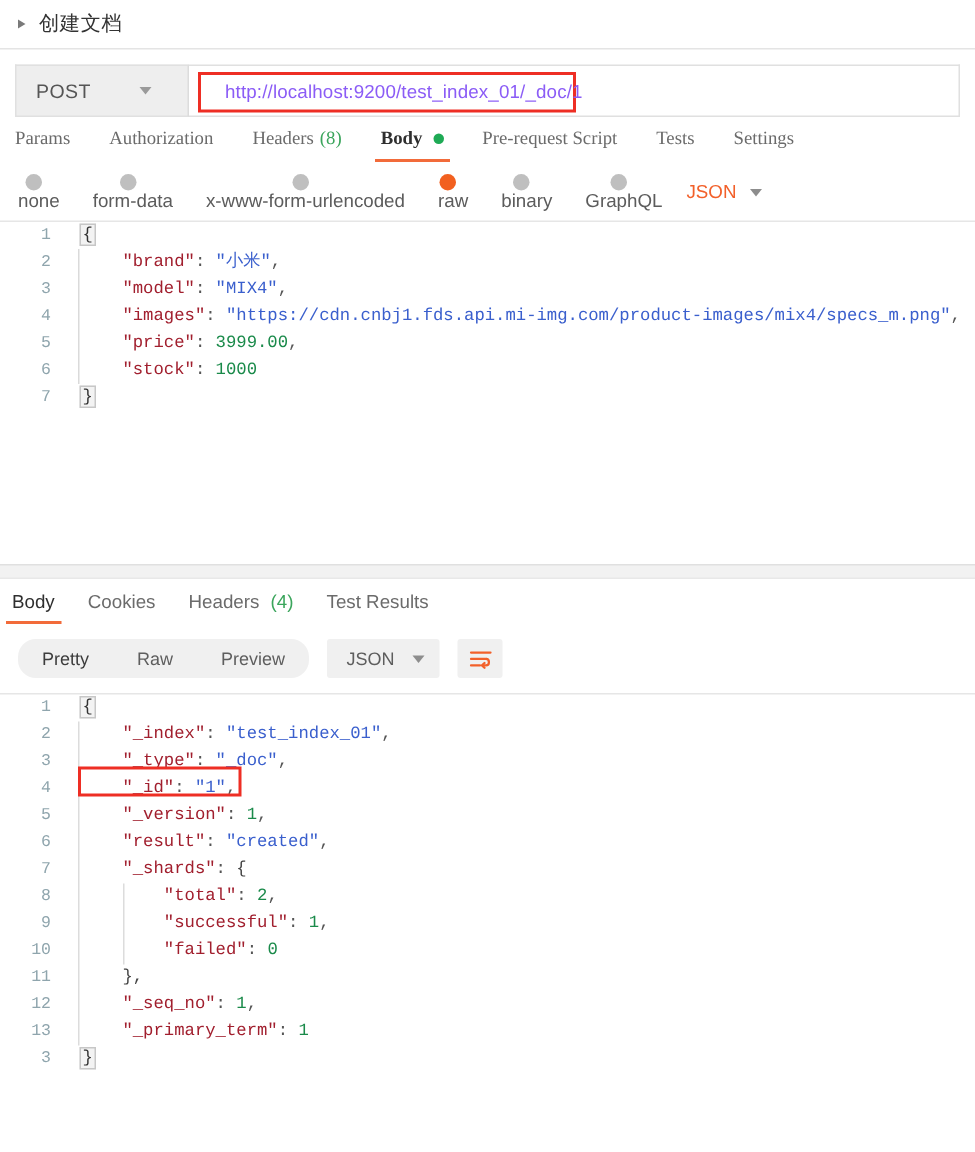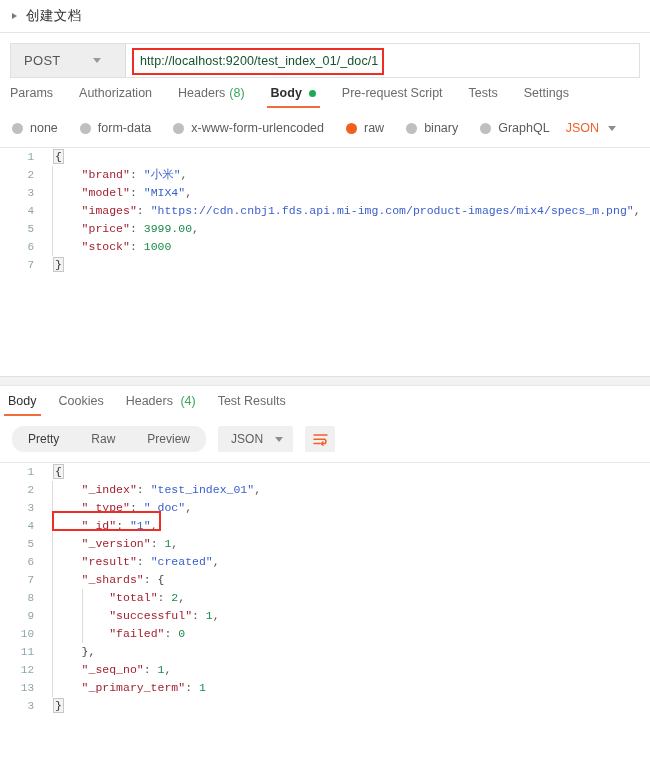--- a/index.html
+++ b/index.html
@@ -89,35 +89,36 @@
     position: absolute;
     left: 6px;
     top: 4px;
     width: 252px;
     height: 27px;
     border: 2.5px solid #ee2e24;
     box-sizing: border-box;
     pointer-events: none;
   }
   .url-text {
-    padding-left: 14px;
+    padding-left: 24px;
     font-size: 12.5px;
-    color: #14532d;
+    color: #8b5cf6;
     letter-spacing: .1px;
     position: relative;
     z-index: 2;
   }
 
   
   .req-tabs {
     display: flex;
     align-items: flex-end;
     padding: 12px 0 0 10px;
     height: 30px;
     box-sizing: border-box;
+    font-family: Liberation Serif, serif;
   }
   .req-tab {
     position: relative;
     padding: 0 0 8px 0;
     margin-right: 26px;
     font-size: 12.5px;
     color: #6b6b6b;
     cursor: pointer;
     white-space: nowrap;
     display: flex;
@@ -155,20 +156,21 @@
     padding: 10px 0 9px 12px;
     height: 20px;
     box-sizing: content-box;
   }
   .bt-item {
     display: flex;
     align-items: center;
     margin-right: 22px;
     cursor: pointer;
     white-space: nowrap;
+    flex-direction: column;
   }
   .radio {
     width: 11px; height: 11px;
     border-radius: 50%;
     background: #bfbfbf;
     margin-right: 7px;
     flex: none;
   }
   .radio.on { background: #f2601f; }
   .bt-label {

